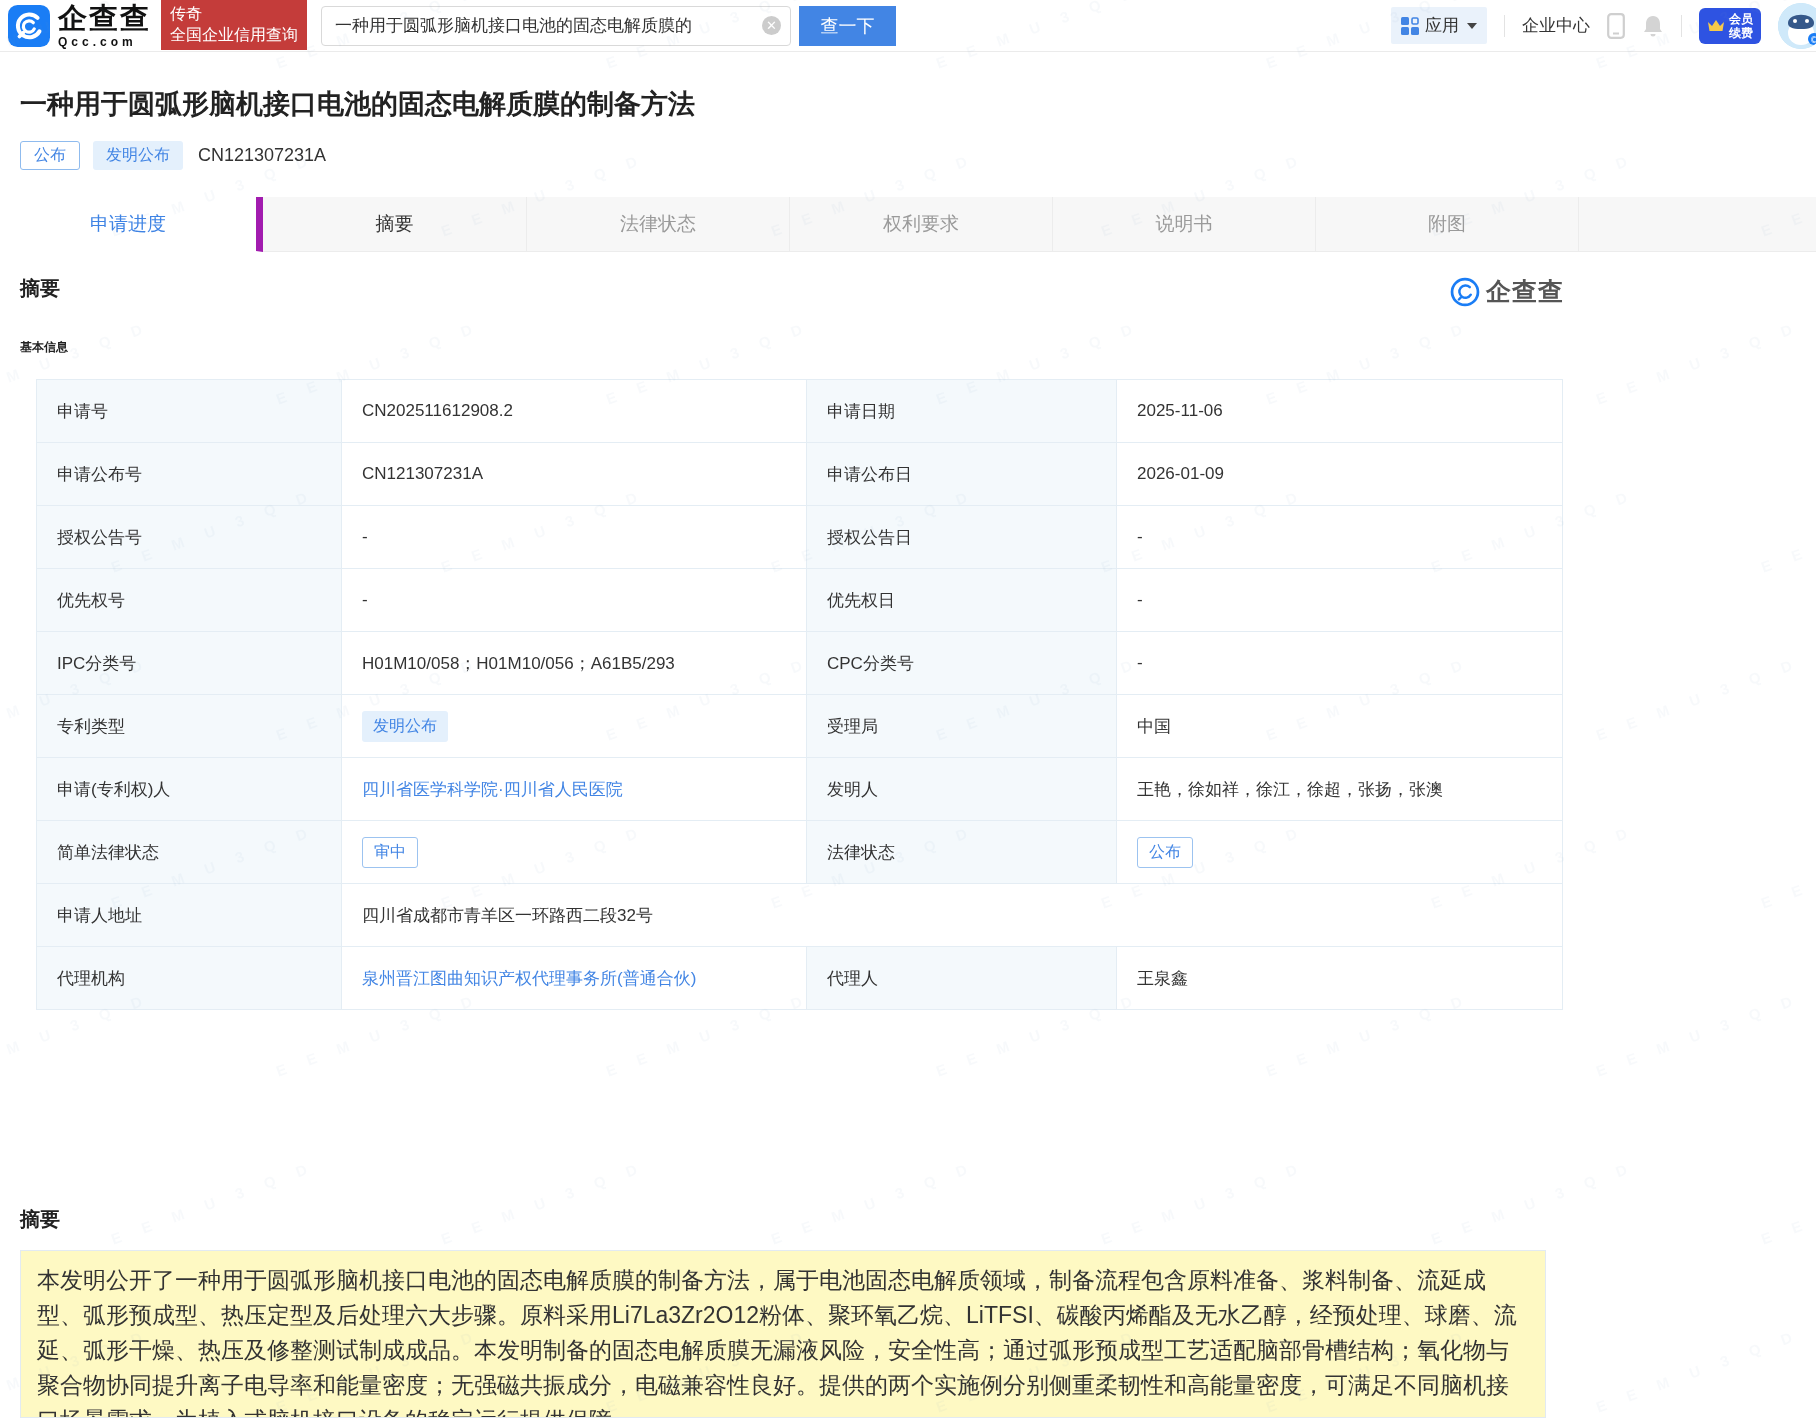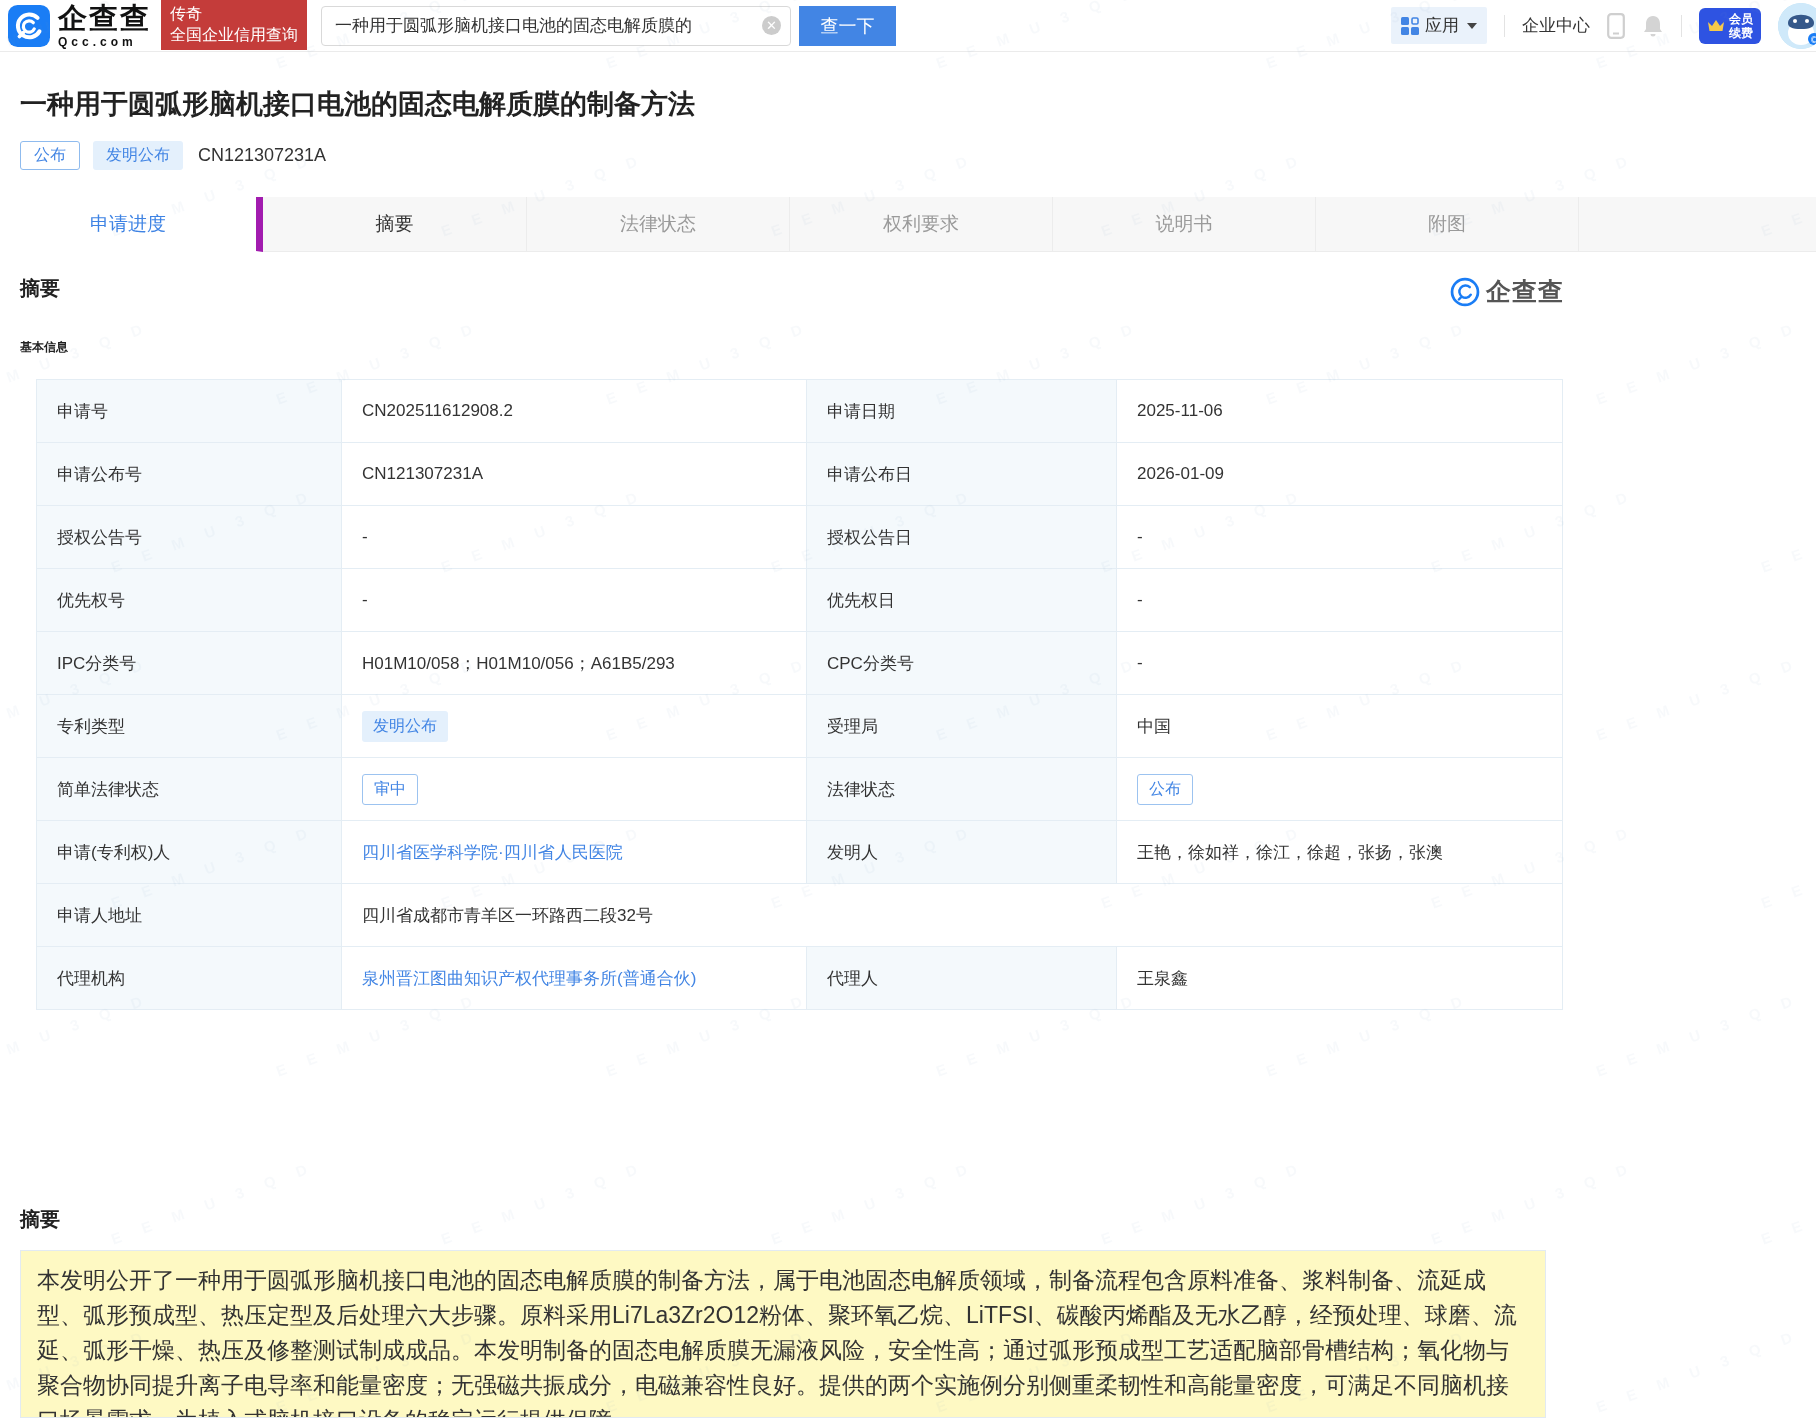--- a/index.html
+++ b/index.html
@@ -303,38 +303,38 @@
   </tr>
   <tr>
     <td class="lbl">专利类型</td>
     <td>
       <span class="badge-solid">发明公布</span>
     </td>
     <td class="lbl">受理局</td>
     <td>中国</td>
   </tr>
   <tr>
-    <td class="lbl">简单法律状态</td>
-    <td>
-      <span class="badge-outline">审中</span>
-    </td>
-    <td class="lbl">法律状态</td>
-    <td>
-      <span class="badge-outline">公布</span>
-    </td>
-  </tr>
-  <tr>
     <td class="lbl">申请(专利权)人</td>
     <td>
       <a class="cell-link">四川省医学科学院·四川省人民医院</a>
     </td>
     <td class="lbl">发明人</td>
     <td>王艳，徐如祥，徐江，徐超，张扬，张澳</td>
   </tr>
   <tr>
+    <td class="lbl">简单法律状态</td>
+    <td>
+      <span class="badge-outline">审中</span>
+    </td>
+    <td class="lbl">法律状态</td>
+    <td>
+      <span class="badge-outline">公布</span>
+    </td>
+  </tr>
+  <tr>
     <td class="lbl">申请人地址</td>
     <td colspan="3">四川省成都市青羊区一环路西二段32号</td>
   </tr>
   <tr>
     <td class="lbl">代理机构</td>
     <td>
       <a class="cell-link">泉州晋江图曲知识产权代理事务所(普通合伙)</a>
     </td>
     <td class="lbl">代理人</td>
     <td>王泉鑫</td>

